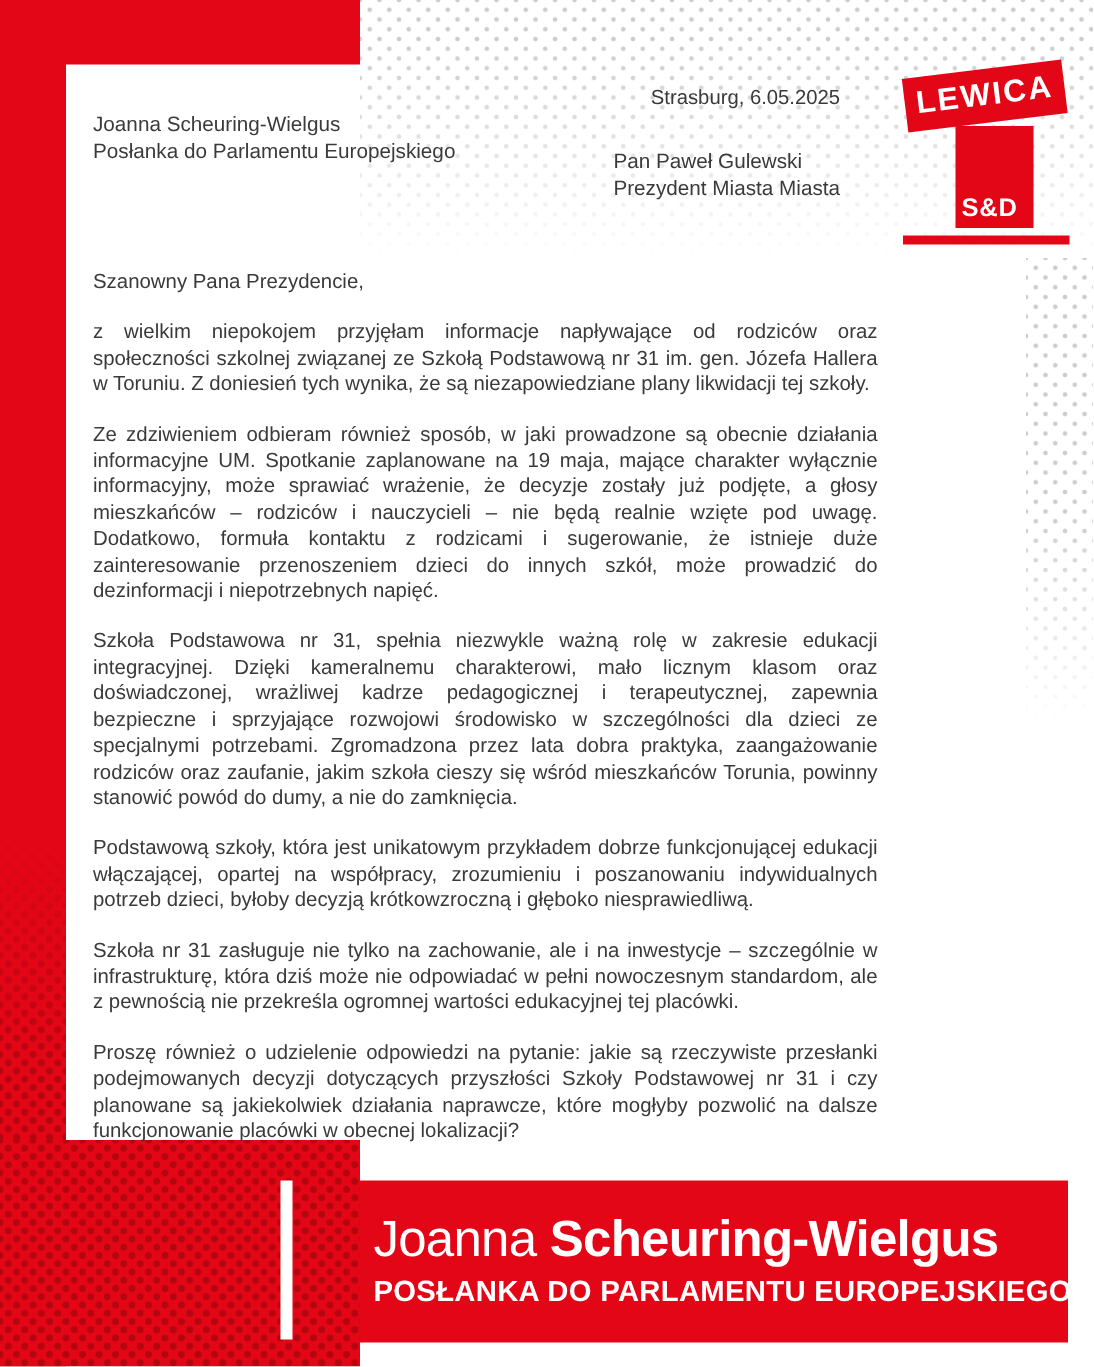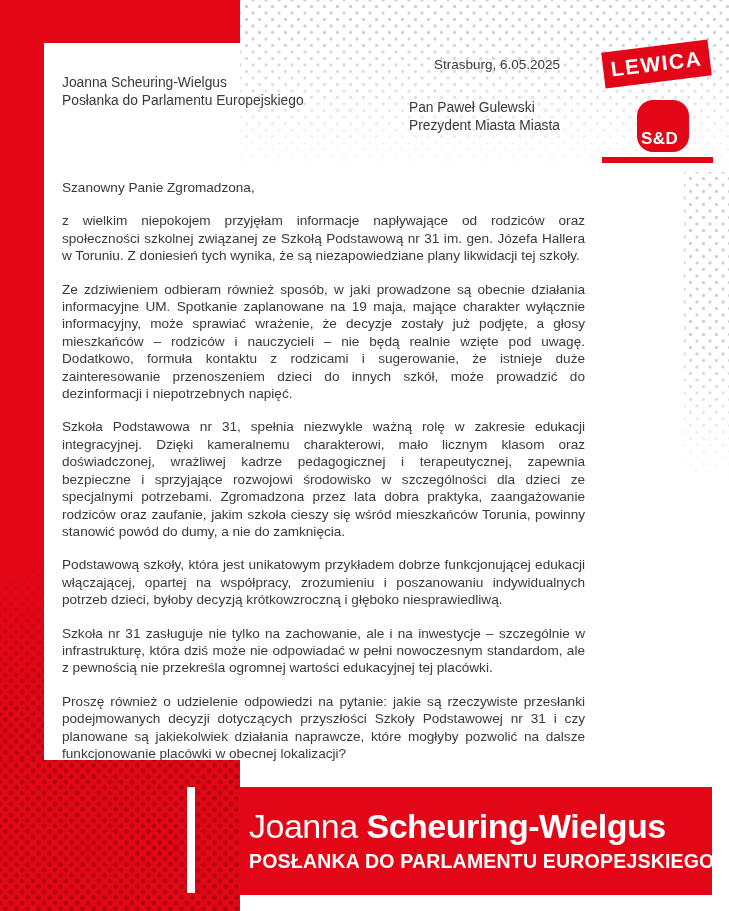--- a/index.html
+++ b/index.html
@@ -74,23 +74,22 @@
 
   
   .lewica-logo {
     left:603px; top:46px; width:107px; height:36px; z-index:5;
     background: var(--accent-red);
     transform: rotate(-7deg);
     display:flex; align-items:center; justify-content:center;
     color:#fff; font-weight:bold; font-size:21px; letter-spacing:1.5px;
   }
   .sd-logo {
-    left:637px; top:100px; width:52px; height:52px; z-index:5;
+    left:637px; top:84px; width:52px; height:68px; z-index:5;
     background: var(--accent-red);
-    border-radius: 16px;
   }
   .sd-logo span {
     position:absolute; left:4px; bottom:3px;
     color:#fff; font-weight:bold; font-size:17px; letter-spacing:.5px;
   }
   .divider {
     left:602px; top:157px; width:111px; height:6px; z-index:5;
     background: var(--accent-red);
   }
 
@@ -139,21 +138,21 @@
   <div>Prezydent Miasta Miasta</div>
 </div>
 
 <div class="abs lewica-logo">LEWICA</div>
 <div class="abs sd-logo">
   <span>S&amp;D</span>
 </div>
 <div class="abs divider"></div>
 
 <div class="abs letter">
-  <p class="salutation">Szanowny Panie Zgromadzona,</p>
+  <p class="salutation">Szanowny Pana Prezydencie,</p>
   <div>
       <p class="body-para">z wielkim niepokojem przyjęłam informacje napływające od rodziców oraz społeczności szkolnej związanej ze Szkołą Podstawową nr 31 im. gen. Józefa Hallera w Toruniu. Z doniesień tych wynika, że są niezapowiedziane plany likwidacji tej szkoły.</p>
       <p class="body-para">Ze zdziwieniem odbieram również sposób, w jaki prowadzone są obecnie działania informacyjne UM. Spotkanie zaplanowane na 19 maja, mające charakter wyłącznie informacyjny, może sprawiać wrażenie, że decyzje zostały już podjęte, a głosy mieszkańców – rodziców i nauczycieli – nie będą realnie wzięte pod uwagę. Dodatkowo, formuła kontaktu z rodzicami i sugerowanie, że istnieje duże zainteresowanie przenoszeniem dzieci do innych szkół, może prowadzić do dezinformacji i niepotrzebnych napięć.</p>
       <p class="body-para">Szkoła Podstawowa nr 31, spełnia niezwykle ważną rolę w zakresie edukacji integracyjnej. Dzięki kameralnemu charakterowi, mało licznym klasom oraz doświadczonej, wrażliwej kadrze pedagogicznej i terapeutycznej, zapewnia bezpieczne i sprzyjające rozwojowi środowisko w szczególności dla dzieci ze specjalnymi potrzebami. Zgromadzona przez lata dobra praktyka, zaangażowanie rodziców oraz zaufanie, jakim szkoła cieszy się wśród mieszkańców Torunia, powinny stanowić powód do dumy, a nie do zamknięcia.</p>
       <p class="body-para">Podstawową szkoły, która jest unikatowym przykładem dobrze funkcjonującej edukacji włączającej, opartej na współpracy, zrozumieniu i poszanowaniu indywidualnych potrzeb dzieci, byłoby decyzją krótkowzroczną i głęboko niesprawiedliwą.</p>
       <p class="body-para">Szkoła nr 31 zasługuje nie tylko na zachowanie, ale i na inwestycje – szczególnie w infrastrukturę, która dziś może nie odpowiadać w pełni nowoczesnym standardom, ale z pewnością nie przekreśla ogromnej wartości edukacyjnej tej placówki.</p>
       <p class="body-para">Proszę również o udzielenie odpowiedzi na pytanie: jakie są rzeczywiste przesłanki podejmowanych decyzji dotyczących przyszłości Szkoły Podstawowej nr 31 i czy planowane są jakiekolwiek działania naprawcze, które mogłyby pozwolić na dalsze funkcjonowanie placówki w obecnej lokalizacji?</p>
     </div>
 </div>
 

